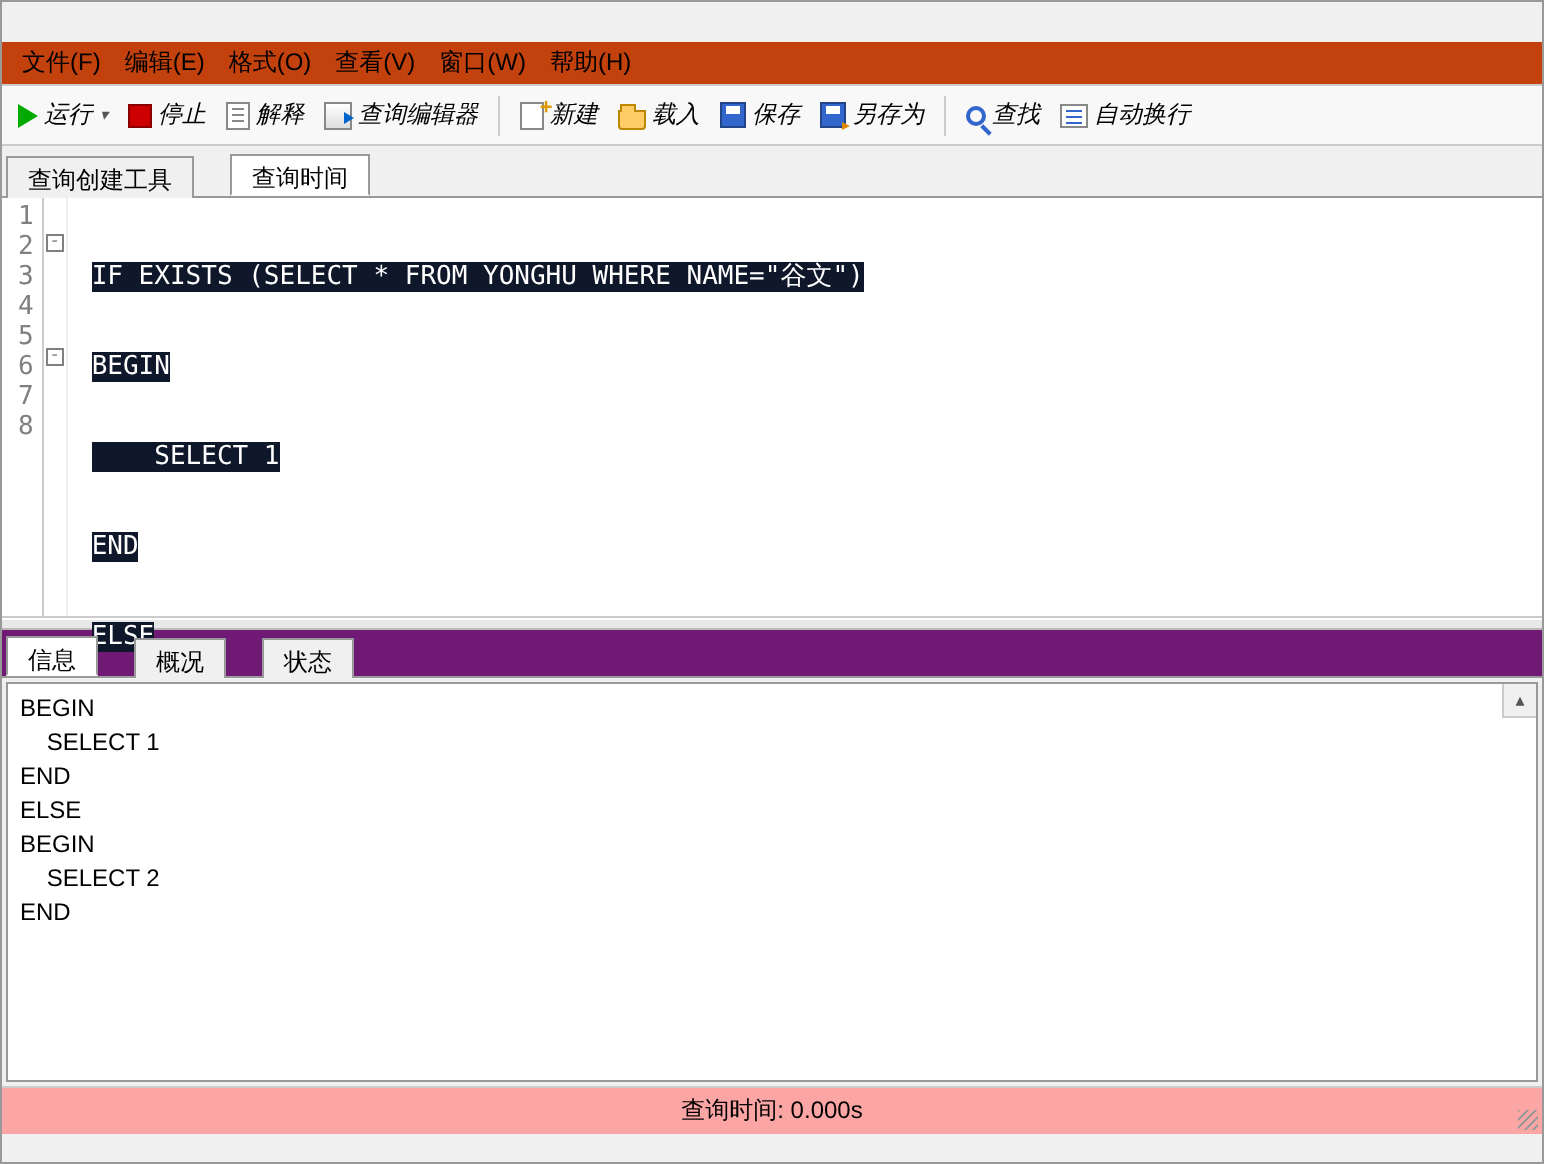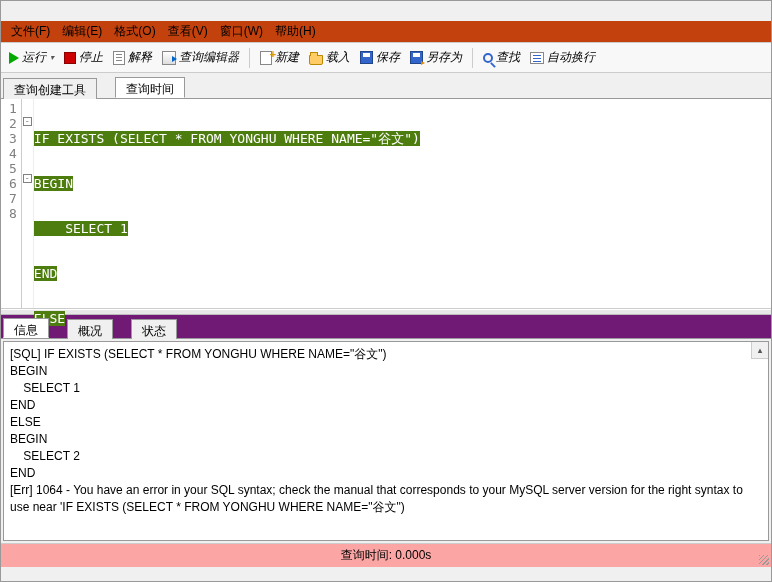--- a/index.html
+++ b/index.html
@@ -127,21 +127,21 @@
       color: #808080;
       margin: 3px auto 0;
     }
     .fold-spacer { height: 15px; }
     .code {
       padding: 2px 0;
       line-height: 15px;
       white-space: pre;
     }
     .code-line { height: 15px; }
-    .sel { background: #4d7c0f; color: #fff; padding: 0; }
+    .sel { background: #0f172a; color: #fff; padding: 0; margin-left: 12px; }
 
     .splitter {
       height: 6px;
       background: #e8e8e8;
       border-top: 1px solid #fff;
       border-bottom: 1px solid #bbb;
       cursor: ns-resize;
     }
 
     .result-tabs {
@@ -291,27 +291,25 @@
 <div class="splitter"></div>
 
 <div class="result-tabs">
   <div class="tab active">信息</div>
   <div class="tab">概况</div>
   <div class="tab">状态</div>
 </div>
 
 <div class="result-pane">
   <div class="scroll-indicator">▴</div>
-  <div class="rp-line">[SQL] IF EXISTS (SELECT * FROM YONGHU WHERE NAME="谷文")</div>
   <div class="rp-line">BEGIN</div>
   <div class="rp-line">    SELECT 1</div>
   <div class="rp-line">END</div>
   <div class="rp-line">ELSE</div>
   <div class="rp-line">BEGIN</div>
   <div class="rp-line">    SELECT 2</div>
   <div class="rp-line">END</div>
   <div class="rp-line"></div>
-  <div class="rp-line">[Err] 1064 - You have an error in your SQL syntax; check the manual that corresponds to your MySQL server version for the right syntax to use near 'IF EXISTS (SELECT * FROM YONGHU WHERE NAME="谷文")</div>
 </div>
 
 <div class="statusbar">
   <span>查询时间: 0.000s</span>
 </div>
 
 </body></html>

